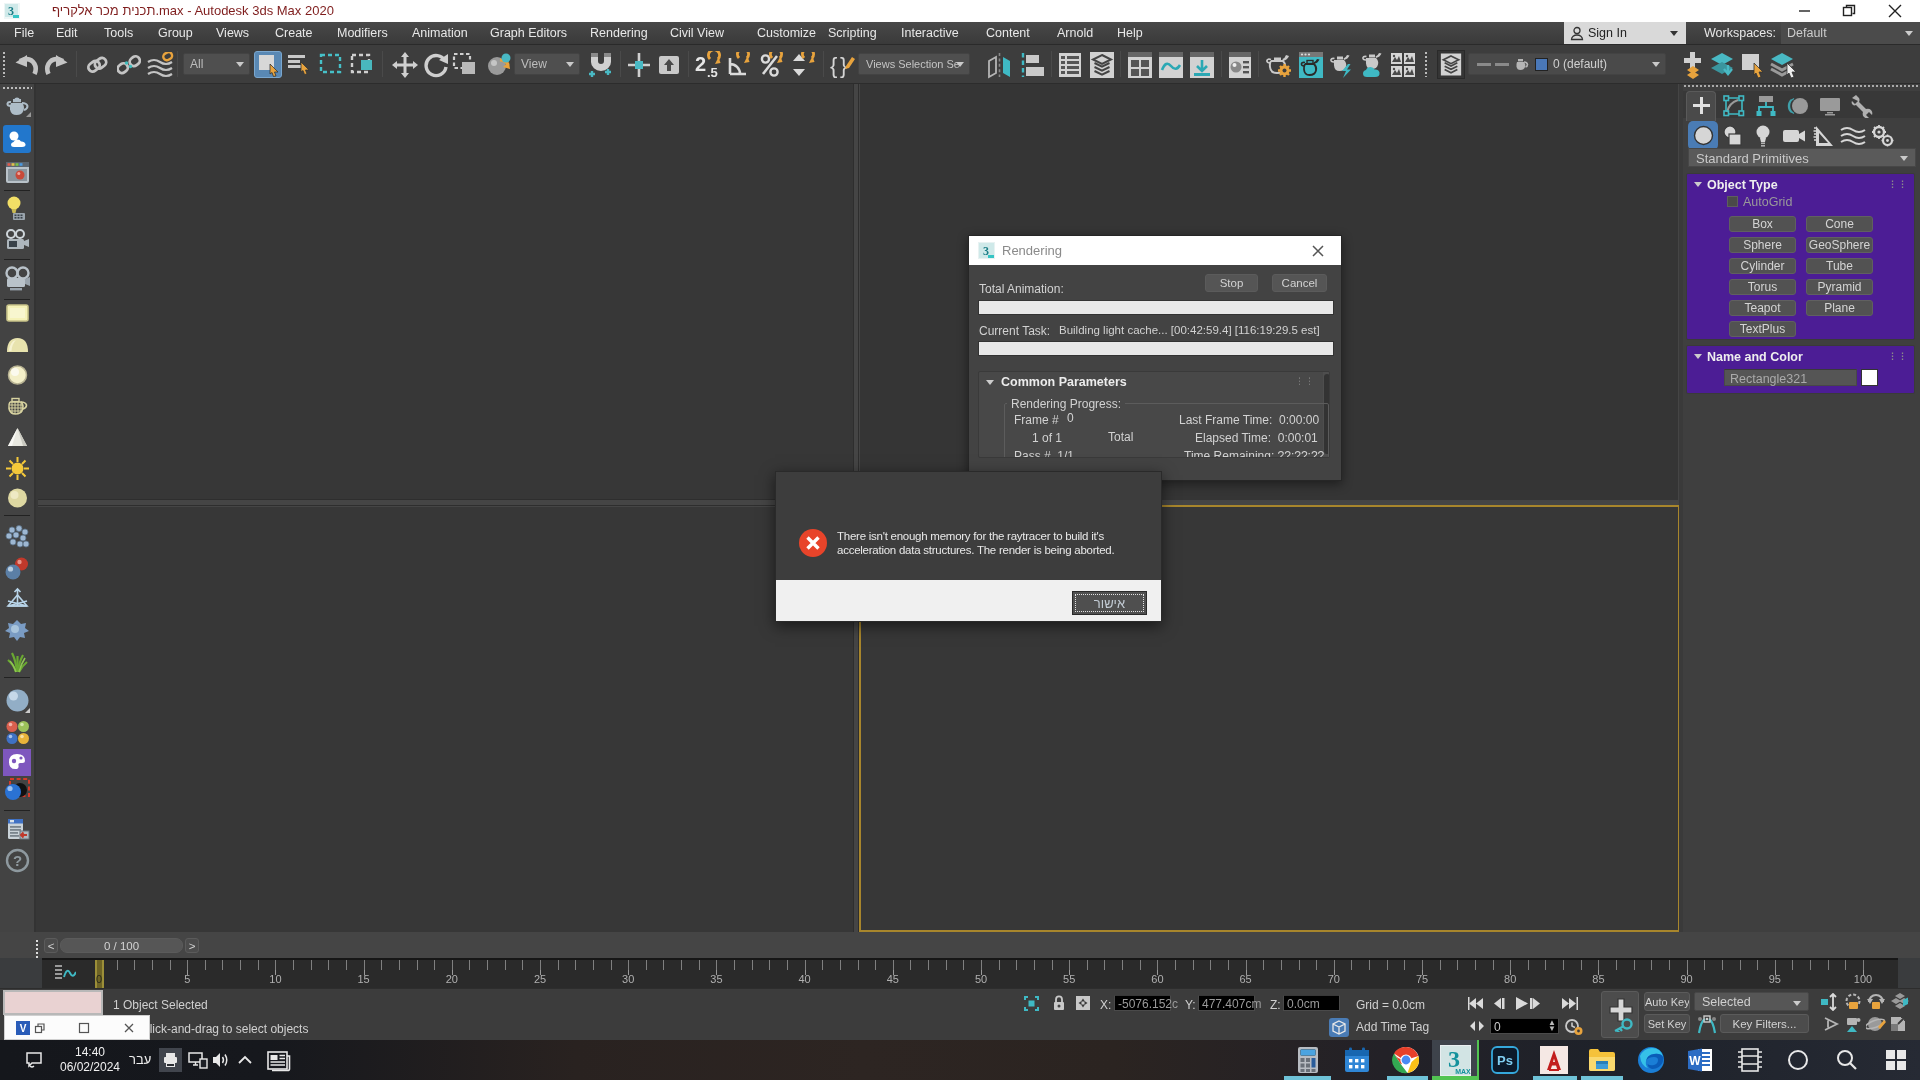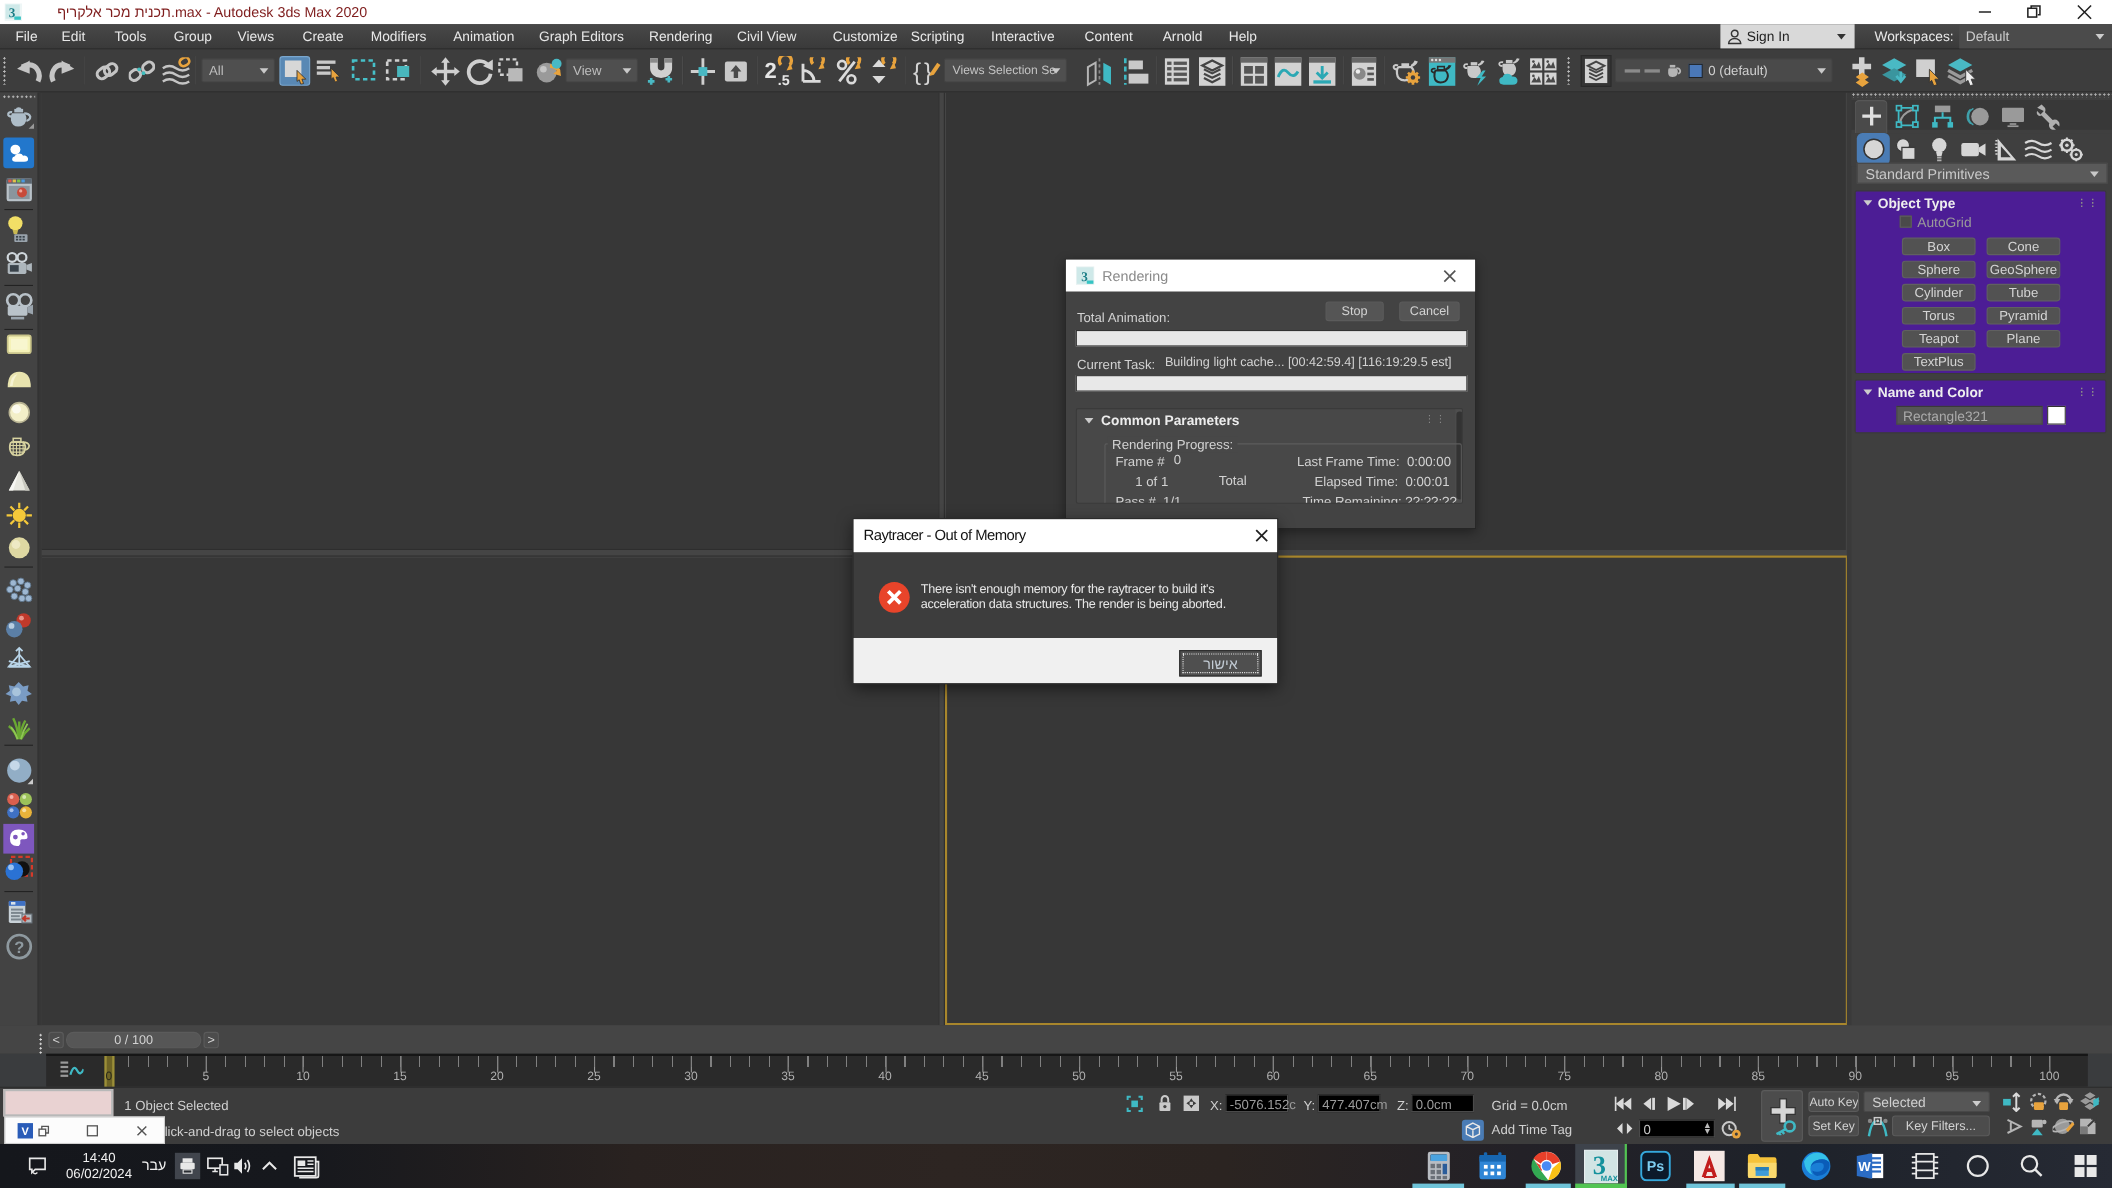--- a/index.html
+++ b/index.html
@@ -1039,26 +1039,20 @@
 <span class="abs" style="left:200px;top:41px;">Last Frame Time:&nbsp; 0:00:00</span>
 <span class="abs" style="left:53px;top:59px;">1 of 1</span>
 <span class="abs" style="left:129px;top:58px;">Total</span>
 <span class="abs" style="left:216px;top:59px;">Elapsed Time:&nbsp; 0:00:01</span>
 <span class="abs" style="left:35px;top:77px;">Pass #&nbsp; 1/1</span>
 <span class="abs" style="left:205px;top:77px;">Time Remaining: ??:??:??</span>
 </div>
 </div>
 
 <div id="errordlg" class="abs" style="left:775px;top:471px;width:387px;height:151px;background:#3d3d3d;border:1px solid #2a2a2a;box-shadow:0 4px 14px rgba(0,0,0,.55);">
-<div class="abs" style="left:0;top:0;width:385px;height:30px;background:#fff;">
-<span class="abs" style="left:9px;top:7px;font-size:13.5px;letter-spacing:-0.5px;color:#111;">Raytracer - Out of Memory</span>
-<svg class="abs" style="left:363px;top:7px;" width="16" height="16">
-          <path d="M3 3 L13 13 M13 3 L3 13" stroke="#222" stroke-width="1.6"></path>
-        </svg>
-</div>
 <svg class="abs" style="left:22px;top:56px;" width="30" height="30" viewBox="0 0 30 30">
         <circle cx="15" cy="15" r="14" fill="#e8442a"></circle>
         <path d="M9.5 9.5 L20.5 20.5 M20.5 9.5 L9.5 20.5" stroke="#fff" stroke-width="3.4"></path>
       </svg>
 <span class="abs" style="left:61px;top:58px;font-size:11.5px;letter-spacing:-0.25px;color:#e8e8e8;">There isn't enough memory for the raytracer to build it's</span>
 <span class="abs" style="left:61px;top:71.5px;font-size:11.5px;letter-spacing:-0.25px;color:#e8e8e8;">acceleration data structures. The render is being aborted.</span>
 <div class="abs" style="left:0;top:108px;width:385px;height:41px;background:#f0f0f0;">
 <div class="abs" style="left:296px;top:11px;width:75px;height:24px;background:#4f4f4f;border:1px solid #2a2a2a;">
 <div class="abs" style="left:2px;top:2px;right:2px;bottom:2px;border:1px dotted #e0e0e0;"></div>
 <span class="abs" style="left:0;top:4px;width:73px;text-align:center;font-size:13px;color:#c2cbd4;">אישור</span>

